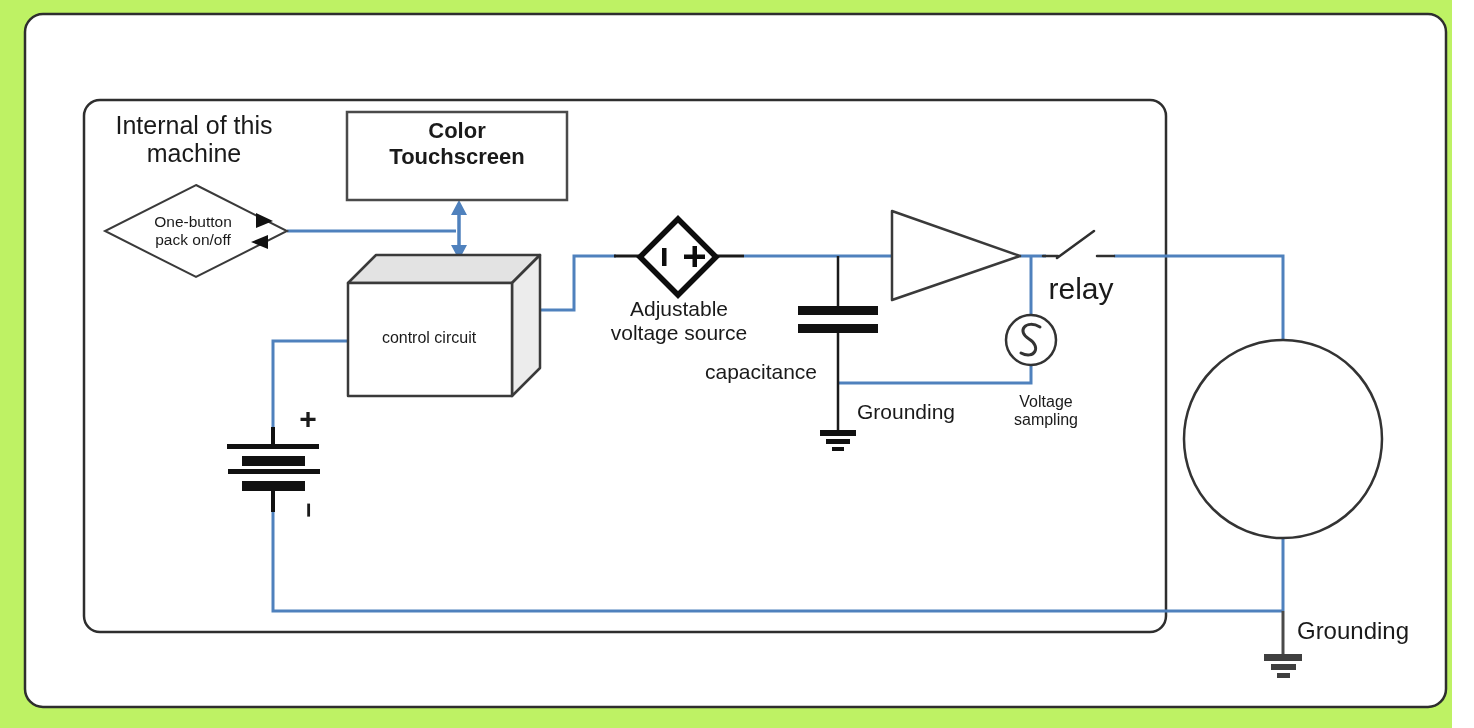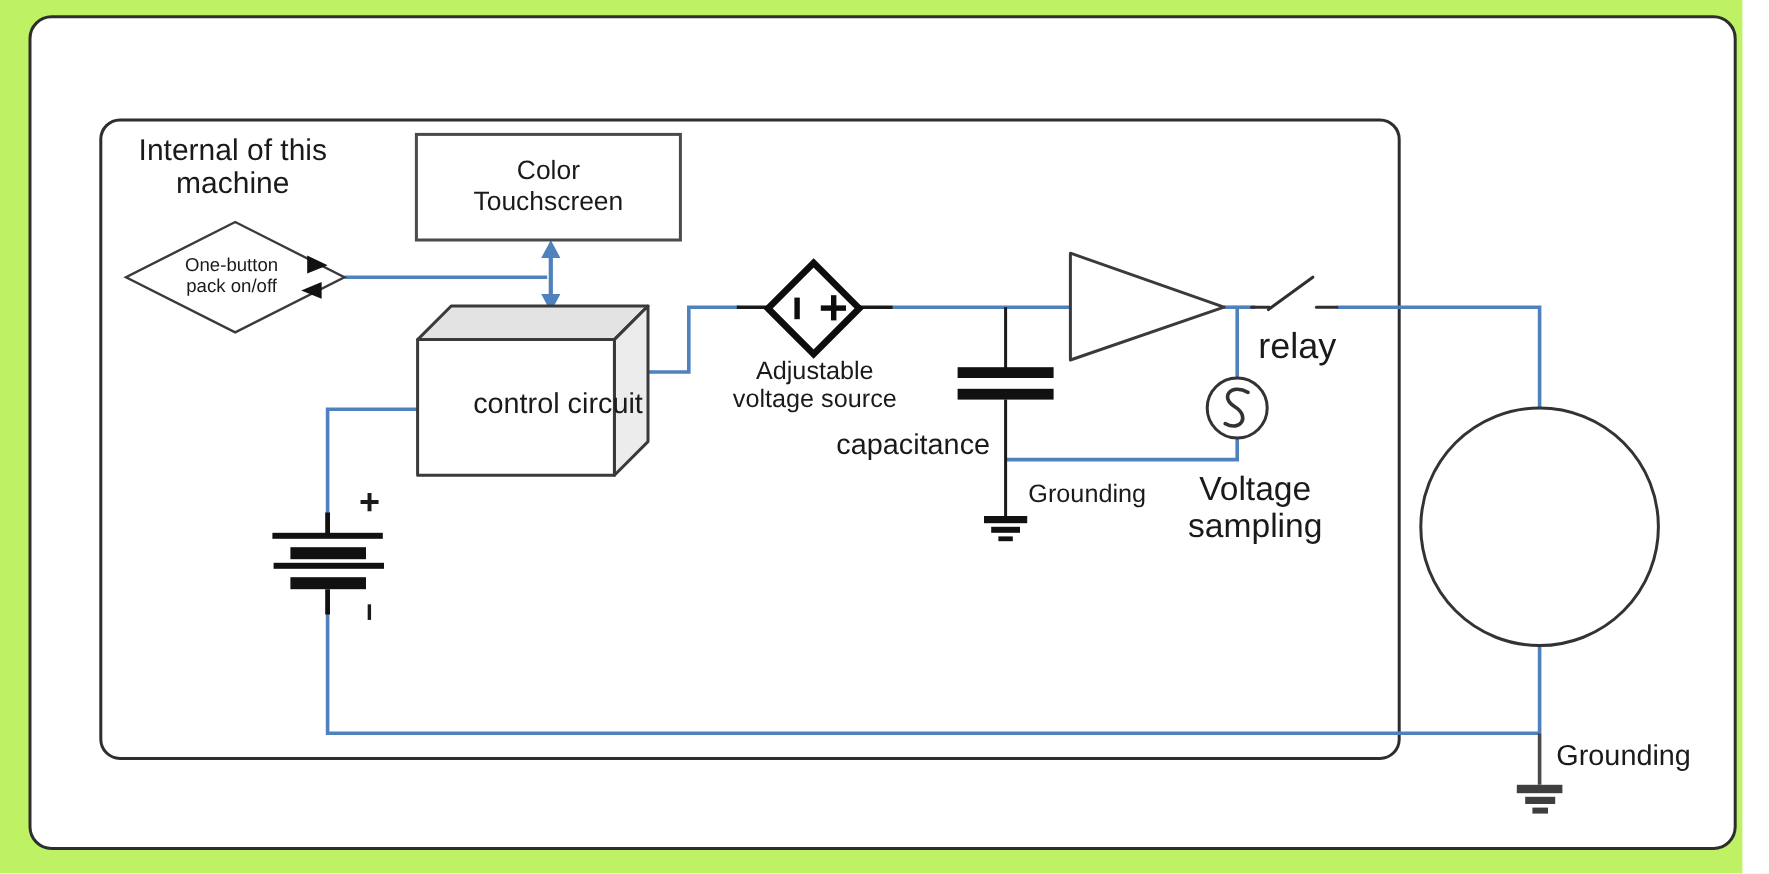--- a/index.html
+++ b/index.html
@@ -17,25 +17,25 @@
     transform:translate(-50%,-50%);
     white-space:pre-line;
     text-align:center;
     color:#1a1a1a;
     line-height:1.12;
     pointer-events:none;
   }
   .lbl-internal{font-size:25px;}
   .lbl-onebutton{font-size:15.5px;line-height:1.18;}
   .lbl-touchscreen{font-size:22px;line-height:1.18;}
-  .lbl-controlcircuit{font-size:24px;margin-left:36px;}
+  .lbl-controlcircuit{font-size:16px;}
   .lbl-voltsource{font-size:21px;line-height:1.12;}
-  .lbl-capacitance{font-size:24px;}
+  .lbl-capacitance{font-size:21px;}
   .lbl-grounding1{font-size:21px;}
-  .lbl-voltsampling{font-size:28px;line-height:1.12;margin-top:12px;}
+  .lbl-voltsampling{font-size:16px;line-height:1.12;}
   .lbl-relay{font-size:30px;text-align:right;}
   .lbl-battery{font-size:18px;line-height:1.18;}
   .lbl-batteryplus{font-size:30px;font-weight:700;}
   .lbl-batteryminus{font-size:26px;font-weight:700;transform:translate(-50%,-50%) rotate(90deg);}
   .lbl-monitor{font-size:26px;line-height:1.16;}
   .lbl-grounding2{font-size:24px;}
 </style>
 </head>
 <body>
 
@@ -132,21 +132,21 @@
         <rect x="1271" y="664" width="25" height="6"></rect>
         <rect x="1277" y="673" width="13" height="5"></rect>
       </g>
     </g>
   </svg>
 
   <div class="lbl lbl-internal" style="left:194px; top:139px;">Internal of this
 machine</div>
   <div class="lbl lbl-onebutton" style="left:193px; top:231px;">One-button
 pack on/off</div>
-  <div class="lbl lbl-touchscreen" style="left:457px; top:155px;">Color
+  <div class="lbl lbl-touchscreen" style="left:457px; top:144px;font-weight:bold;">Color
 Touchscreen</div>
   <div class="lbl lbl-controlcircuit" style="left:429px; top:338px;">control circuit</div>
   <div class="lbl lbl-voltsource" style="left:679px; top:321px;">Adjustable
 voltage source</div>
   <div class="lbl lbl-capacitance" style="left:761px; top:372px;">capacitance</div>
   <div class="lbl lbl-grounding1" style="left:906px; top:412px;">Grounding</div>
   <div class="lbl lbl-voltsampling" style="left:1046px;top:411px;">Voltage
 sampling</div>
   <div class="lbl lbl-relay" style="left:1081px;top:289px;">relay</div>
   <div class="lbl lbl-batteryplus" style="left:308px; top:419px;">+</div>

